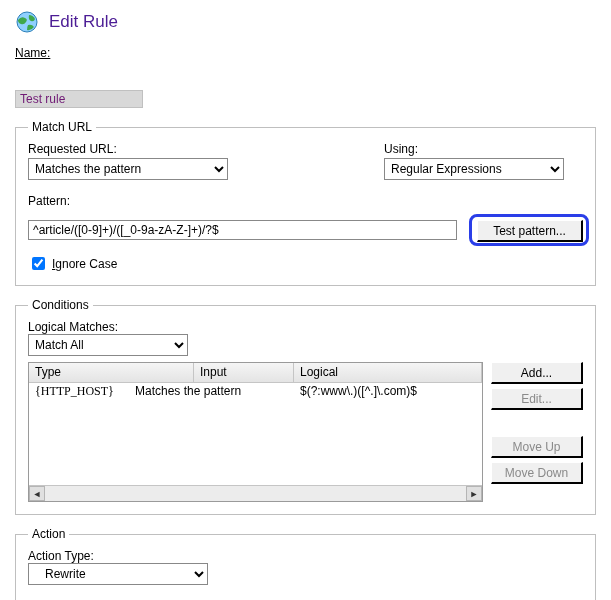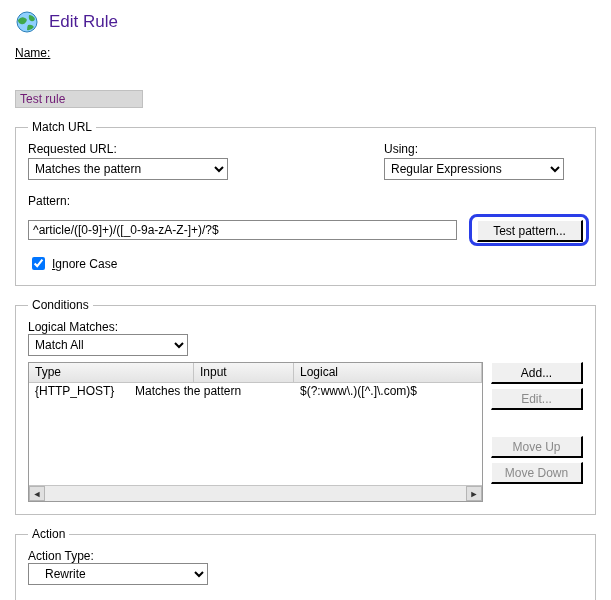--- a/index.html
+++ b/index.html
@@ -166,21 +166,21 @@
   .trow {
     display: flex;
     height: 18px;
     font-size: 12px;
   }
   .trow .td {
     padding: 1px 6px;
     overflow: hidden;
     white-space: nowrap;
   }
-  .td-input { width: 100px; }
+  .td-input { width: 100px; font-family: Liberation Serif, serif; }
   .td-type  { width: 165px; }
   .td-pat   { flex: 1; }
   .hscroll {
     flex: 0 0 auto;
     height: 16px;
     background: #ececec;
     border-top: 1px solid #c5c5c5;
     display: flex;
     align-items: stretch;
     justify-content: space-between;

